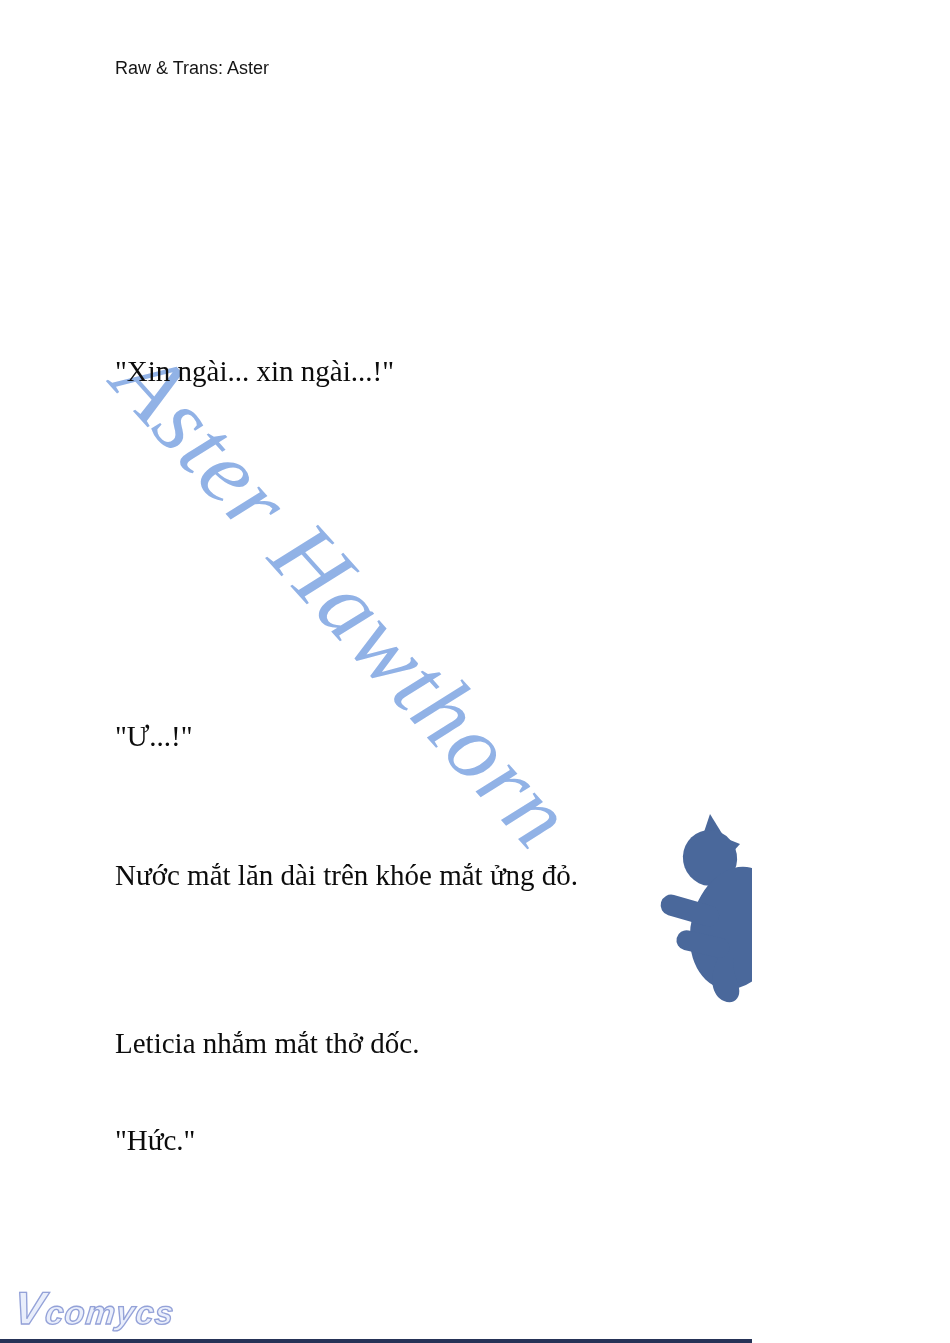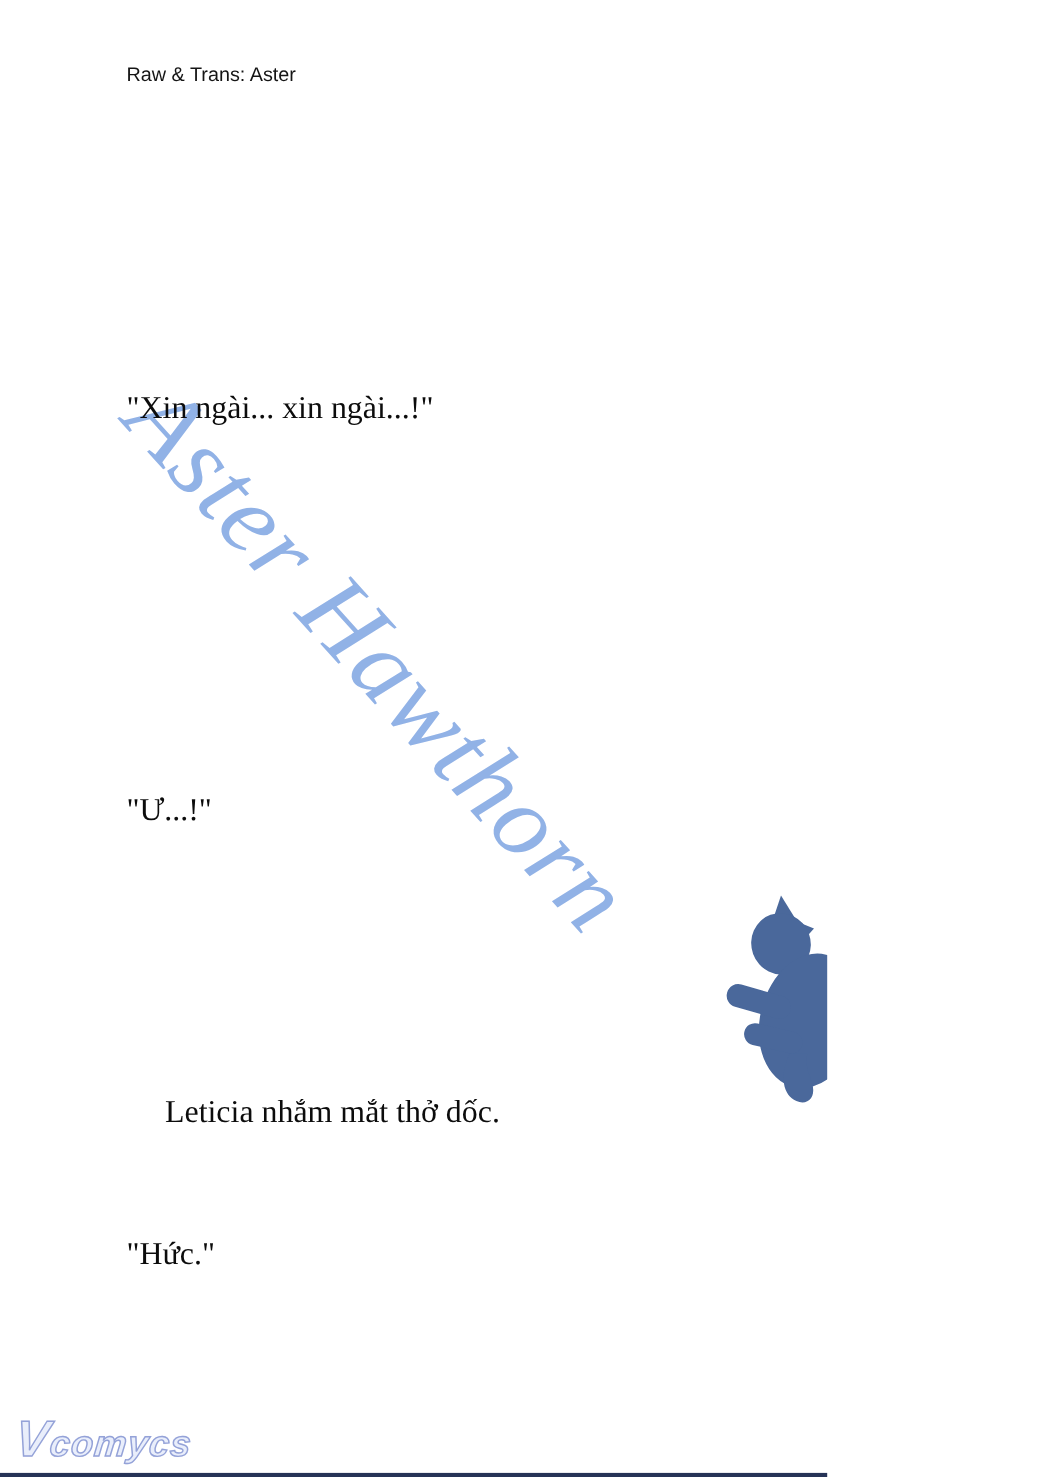--- a/index.html
+++ b/index.html
@@ -27,21 +27,21 @@
     margin:0;
     font-size:29px;line-height:47px;
     white-space:pre-line;
     z-index:2;
   }
   .p1{top:115px;}
   .p2{top:348px;}
   .p3{top:482px;}
   .p4{top:713px;}
   .p5{top:852px;}
-  .p6{top:988px;margin-left:35px;}
+  .p6{top:1020px;}
   .p7{top:1117px;}
   .watermark-diagonal{
     position:absolute;left:168px;top:332px;
     font-style:italic;
     font-size:94px;line-height:1;
     letter-spacing:2px;
     color:var(--watermark-blue,#8caee5);
     transform:rotate(48deg);
     transform-origin:left top;
     white-space:nowrap;
@@ -114,20 +114,21 @@
         <ellipse cx="84" cy="118" rx="45" ry="62" transform="rotate(14 84 118)"></ellipse>
         <rect x="8" y="90" width="60" height="21" rx="10.5" transform="rotate(16 38 100)"></rect>
         <rect x="24" y="124" width="54" height="20" rx="10" transform="rotate(13 51 134)"></rect>
         <path d="M66 148 C56 168 60 186 72 191 C81 195 89 189 87 178 C85 167 79 160 82 148 Z"></path>
       </g>
     </svg>
   </span>
 
   <p class="para p2">"Xin ngài... xin ngài...!"</p>
   <p class="para p4">"Ư...!"</p>
+  <p class="para p5">Nước mắt lăn dài trên khóe mắt ửng đỏ.</p>
   <p class="para p6">Leticia nhắm mắt thở dốc.</p>
   <p class="para p7">"Hức."</p>
 
 
   <div class="vcomycs">Vcomycs</div>
 
   <div class="damconuong">damconuong</div>
 
   <div class="bottom-bar"></div>
 

